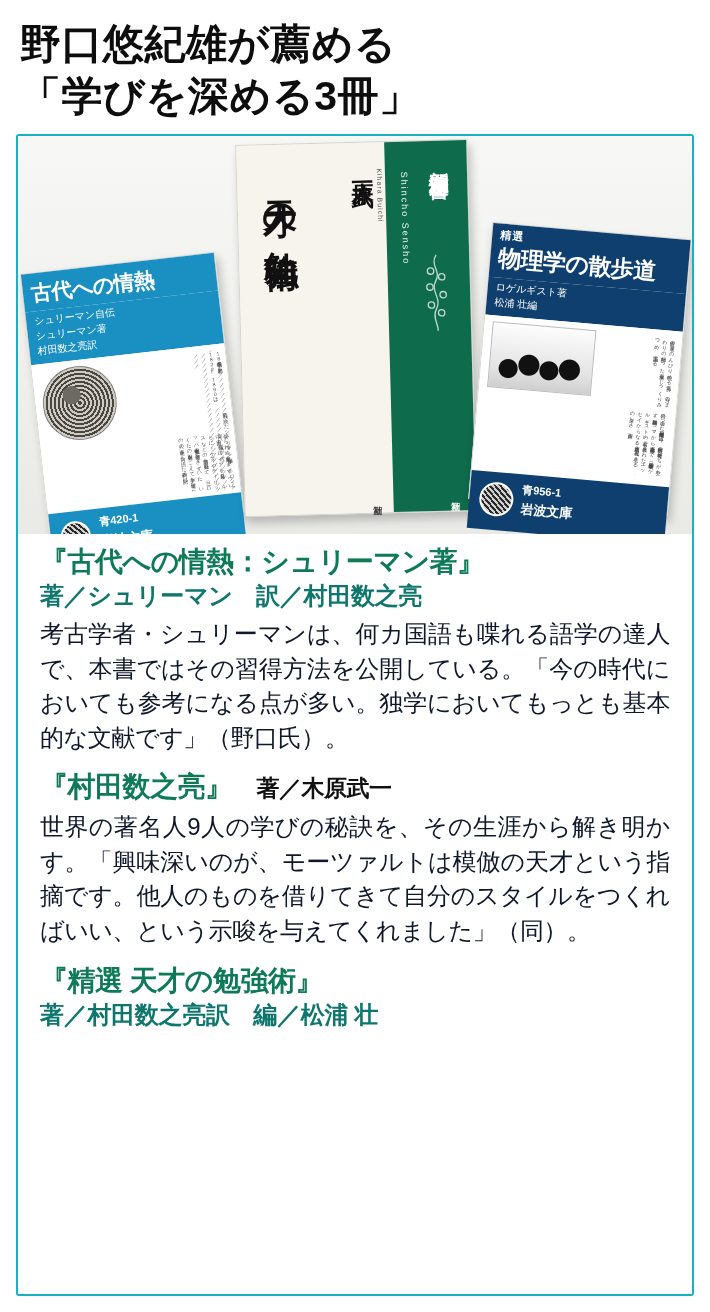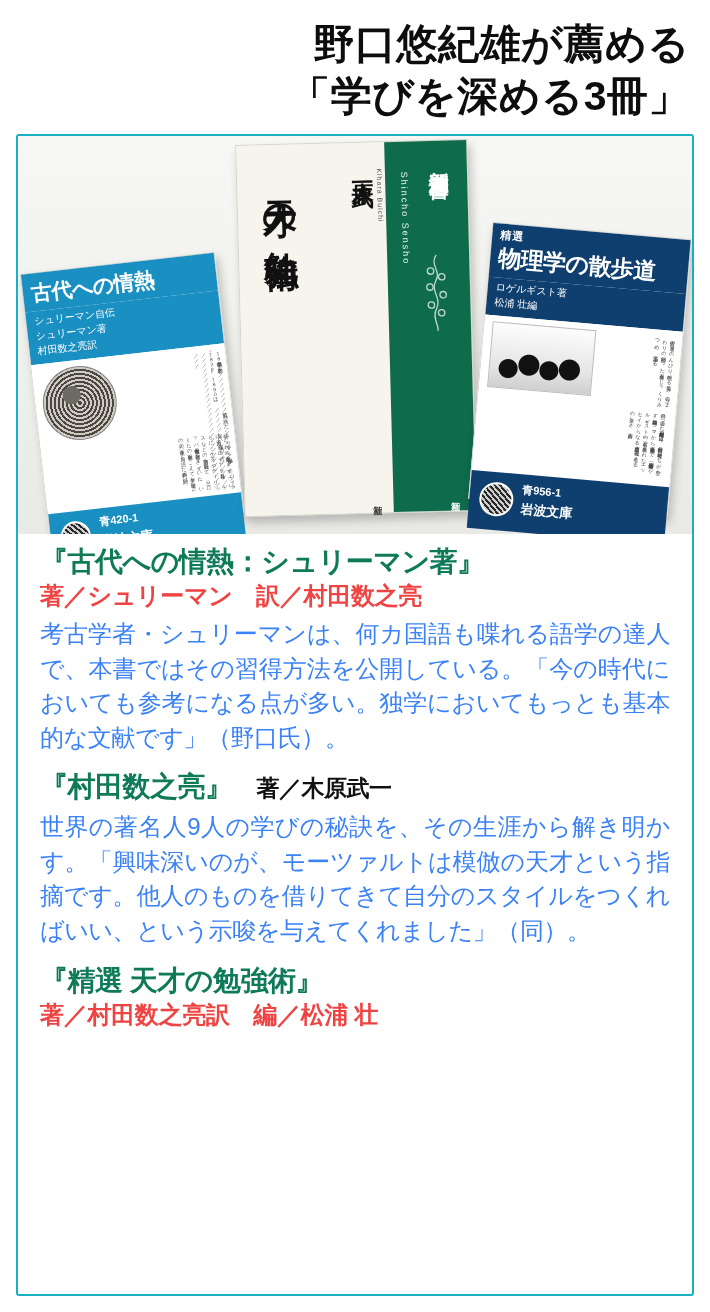--- a/index.html
+++ b/index.html
@@ -14,21 +14,21 @@
     position: relative;
     width: 710px;
     height: 1312px;
     background: #fff;
     overflow: hidden;
   }
 
   
   .header {
     padding: 18px 20px 6px 20px;
-    text-align: right;
+    text-align: left;
   }
   .header .line {
     font-size: 41px;
     font-weight: bold;
     letter-spacing: 0.5px;
     line-height: 1.28;
     color: #0d0d0d;
   }
 
   
@@ -394,29 +394,29 @@
   }
   .entry-title .inline-author {
     color: #111;
     font-size: 23px;
     font-weight: bold;
     margin-left: 24px;
   }
   .entry-author {
     font-size: 24px;
     font-weight: bold;
-    color: #ef4444;
+    color: #0f766e;
     line-height: 1.3;
     margin-top: 1px;
     letter-spacing: -0.3px;
   }
   .entry-desc {
     font-size: 24px;
     line-height: 1.44;
-    color: #3b82f6;
+    color: #0f172a;
     margin-top: 6px;
     letter-spacing: -0.4px;
     text-align: justify;
   }
 </style>
 </head>
 <body>
 
 <div class="page">
 

